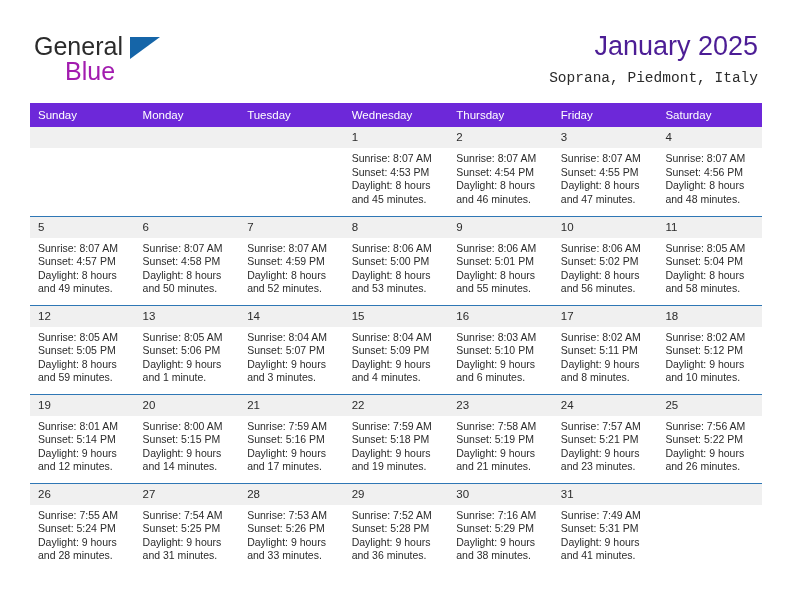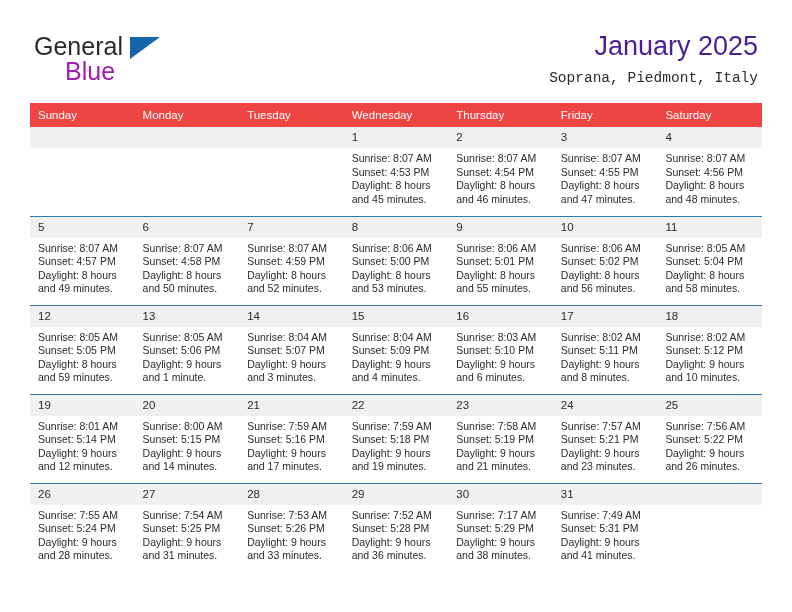--- a/index.html
+++ b/index.html
@@ -88,21 +88,21 @@
   
   .calendar {
     position: absolute;
     left: 30px;
     top: 103px;
     width: 732px;
     border-collapse: collapse;
     table-layout: fixed;
   }
   .calendar th {
-    background: #ef4444;
+    background: #6d28d9;
     color: #ffffff;
     font-size: 11.5px;
     font-weight: normal;
     text-align: left;
     padding: 6px 0 6px 8px;
     height: 21px;
     box-sizing: border-box;
     border: none;
   }
   .calendar td {
@@ -447,21 +447,21 @@
             <div class="day-info">
               <div>Sunrise: 7:52 AM</div>
               <div>Sunset: 5:28 PM</div>
               <div>Daylight: 9 hours</div>
               <div>and 36 minutes.</div>
             </div>
           </td>
           <td>
             <div class="day-num">30</div>
             <div class="day-info">
-              <div>Sunrise: 7:17 AM</div>
+              <div>Sunrise: 7:16 AM</div>
               <div>Sunset: 5:29 PM</div>
               <div>Daylight: 9 hours</div>
               <div>and 38 minutes.</div>
             </div>
           </td>
           <td>
             <div class="day-num">31</div>
             <div class="day-info">
               <div>Sunrise: 7:49 AM</div>
               <div>Sunset: 5:31 PM</div>

